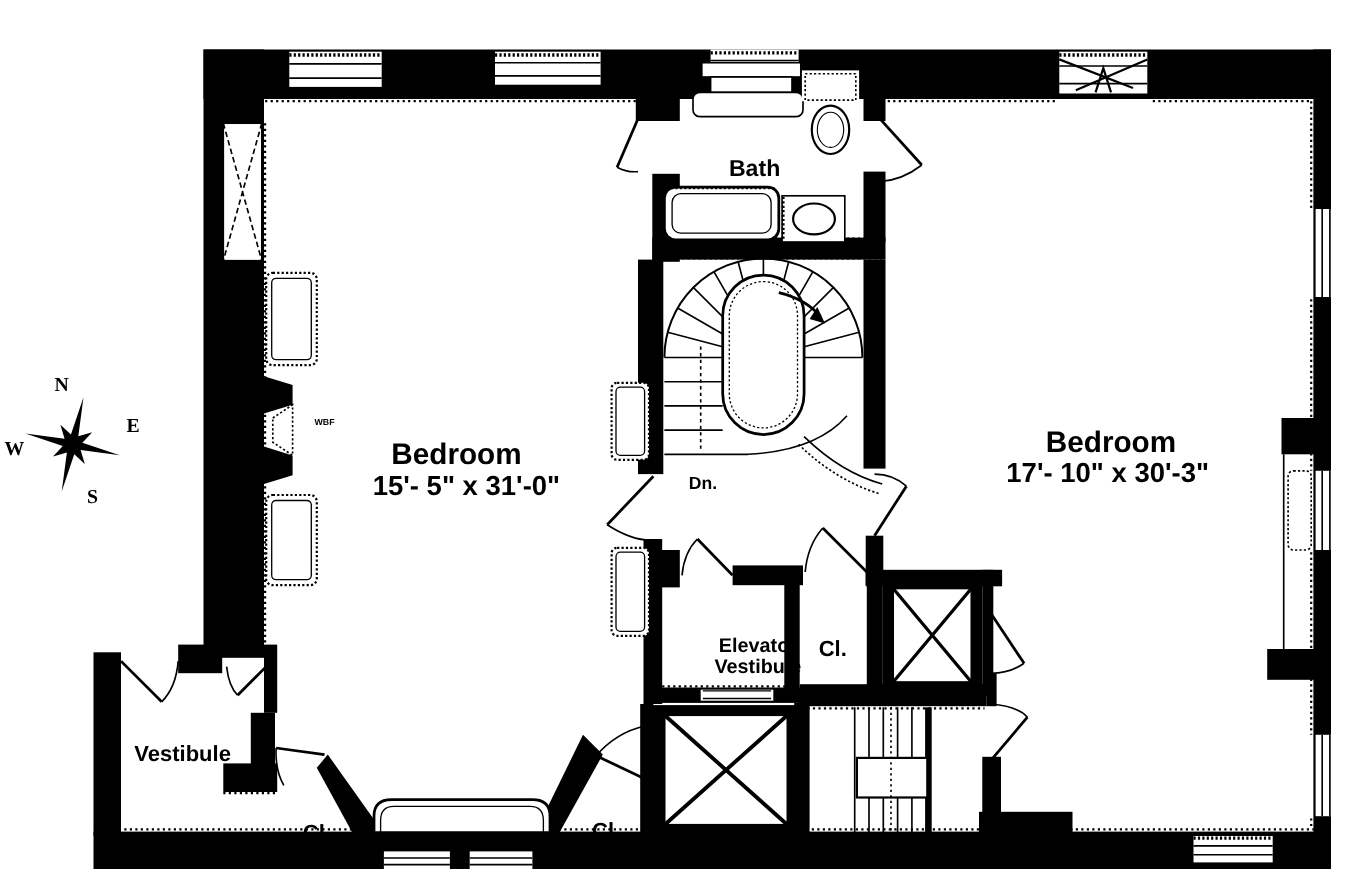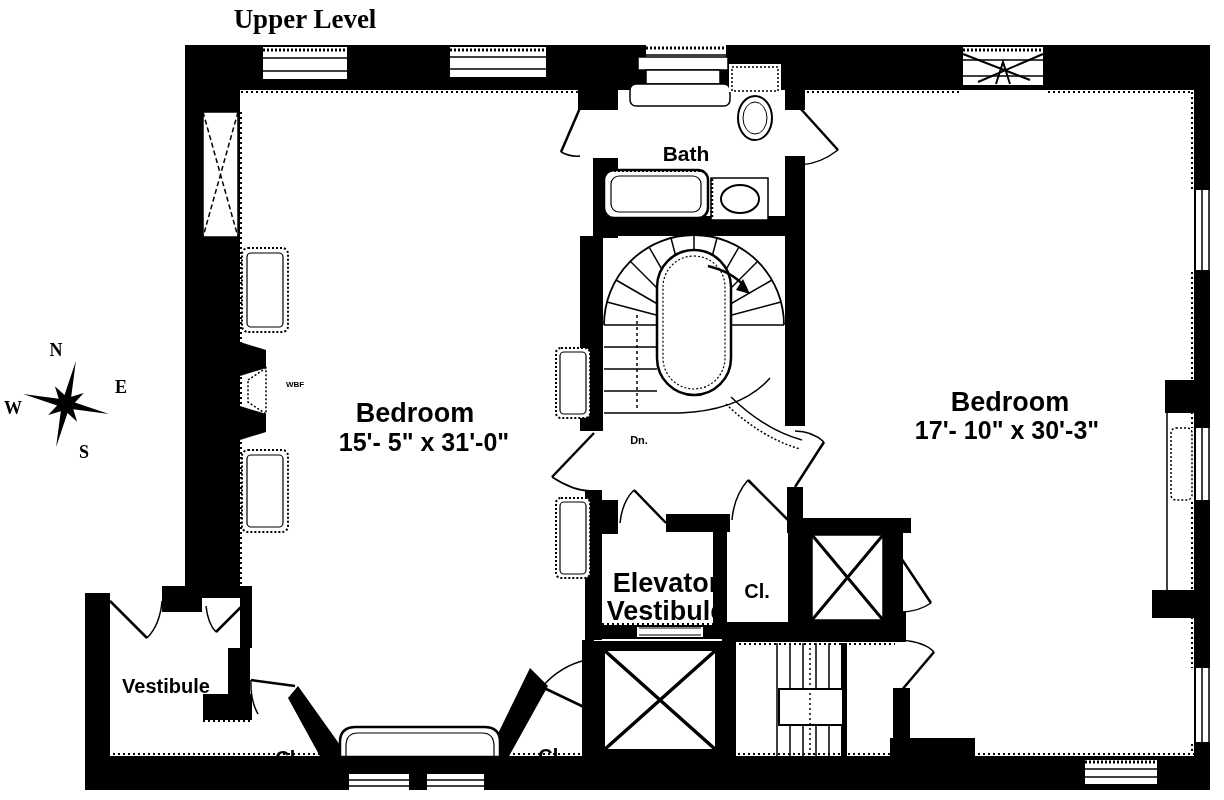--- a/index.html
+++ b/index.html
@@ -304,44 +304,43 @@
         <path d="M 901,691 L 934,652" stroke-width="2.5"></path>
         <path d="M 901,640 Q 925,642 934,652" stroke-width="1.5"></path>
       </g>
     </g>
 
     <g>
       <polygon fill="#000" points="75.9,361.1 71.2,396.7 83.8,392.9 74.9,402.5 108.9,413.9 73.3,409.2 77.1,421.8 67.5,412.9 56.1,446.9 60.8,411.3 48.2,415.1 57.1,405.5 23.1,394.1 58.7,398.8 54.9,386.2 64.5,395.1"></polygon>
     </g>
   </svg>
 
-  <div class="lbl serif" style="left:305px;top:19px;font-size:27px;">Upper Level</div>
 
   <div class="lbl sans" style="left:686px;top:141px;font-size:21px;">Bath</div>
 
   <div class="lbl sans" style="left:415px;top:400px;font-size:27px;">Bedroom</div>
   <div class="lbl sans" style="left:424px;top:429px;font-size:25px;">15'- 5" x 31'-0"</div>
 
   <div class="lbl sans" style="left:1010px;top:389px;font-size:27px;">Bedroom</div>
   <div class="lbl sans" style="left:1007px;top:417px;font-size:25px;">17'- 10" x 30'-3"</div>
 
-  <div class="lbl sans" style="left:666px;top:584px;font-size:27px;">
+  <div class="lbl sans" style="left:689px;top:584px;font-size:18px;">
     <span style="display:block">Elevator</span>
     <span style="display:block">Vestibule</span>
   </div>
 
   <div class="lbl sans" style="left:757px;top:578px;font-size:20px;">Cl.</div>
 
   <div class="lbl sans" style="left:166px;top:673px;font-size:20px;">Vestibule</div>
 
   <div class="lbl sans" style="left:288px;top:745px;font-size:20px;">Cl.</div>
 
   <div class="lbl sans" style="left:551px;top:743px;font-size:20px;">Cl.</div>
 
-  <div class="lbl sans" style="left:639px;top:428px;font-size:11px;">Dn.</div>
+  <div class="lbl sans" style="left:639px;top:428px;font-size:16px;">Dn.</div>
 
   <div class="lbl sans" style="left:295px;top:372px;font-size:8px;">WBF</div>
 
   <div class="lbl serif" style="left:56px;top:350px;font-size:18px;">N</div>
   <div class="lbl serif" style="left:121px;top:387px;font-size:18px;">E</div>
   <div class="lbl serif" style="left:13px;top:408px;font-size:18px;">W</div>
   <div class="lbl serif" style="left:84px;top:452px;font-size:18px;">S</div>
 </div>
 
 </body></html>

